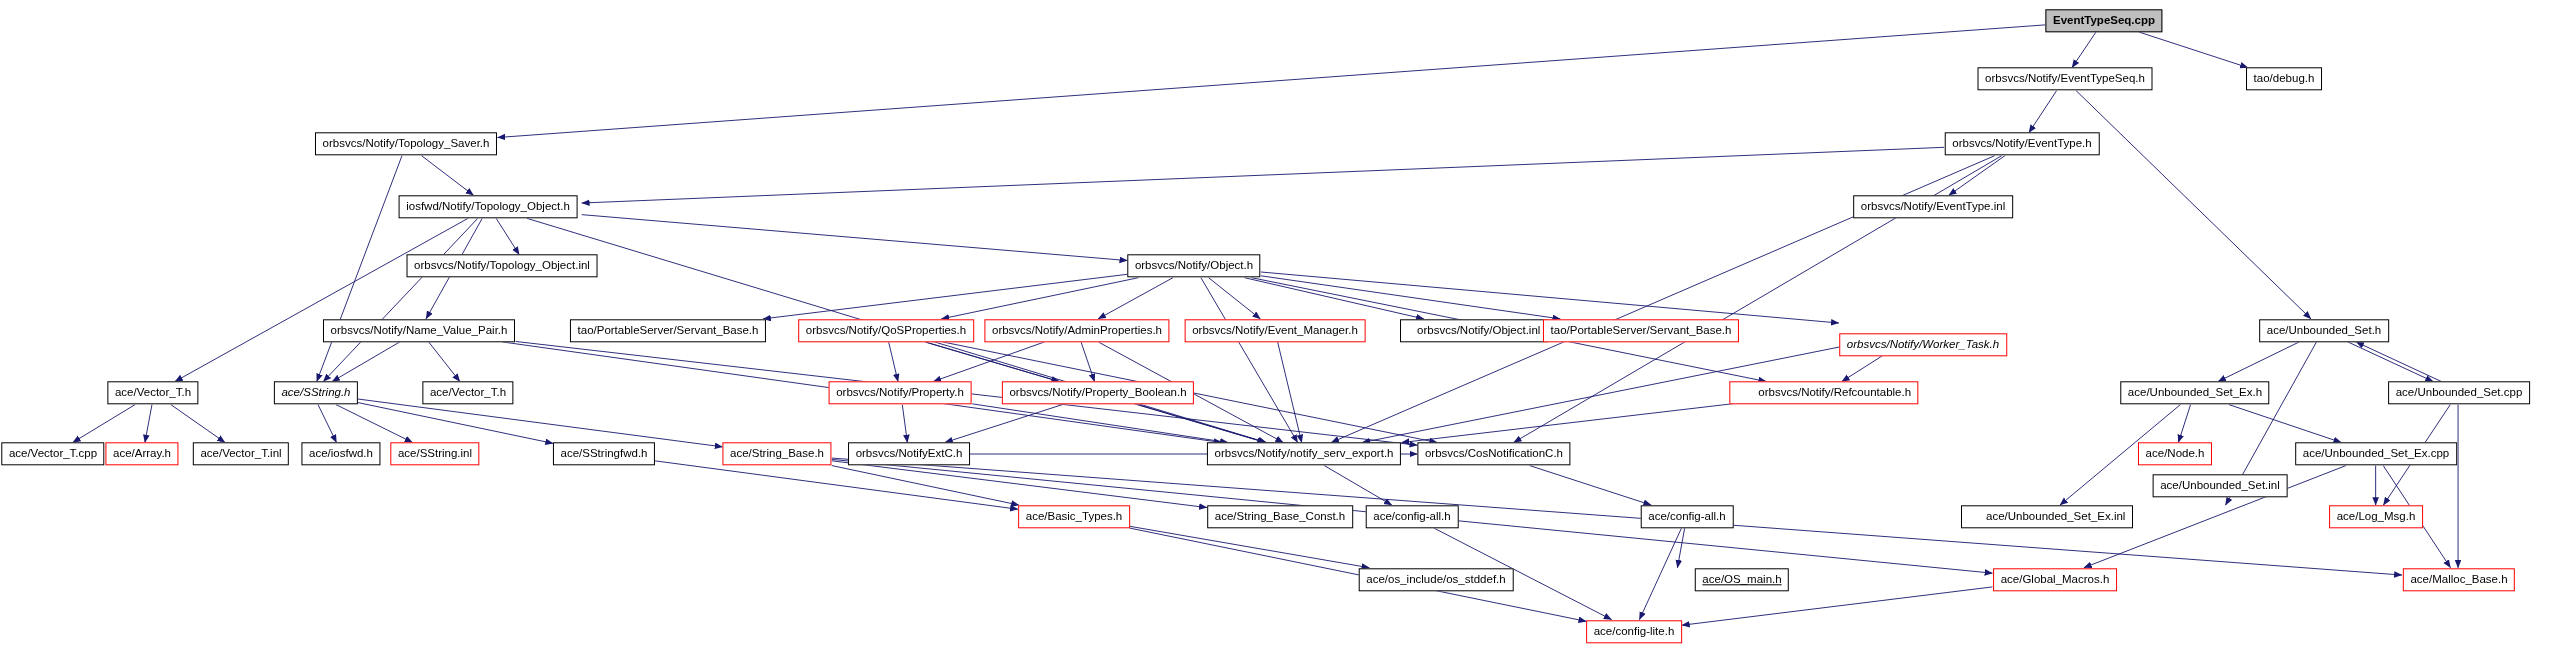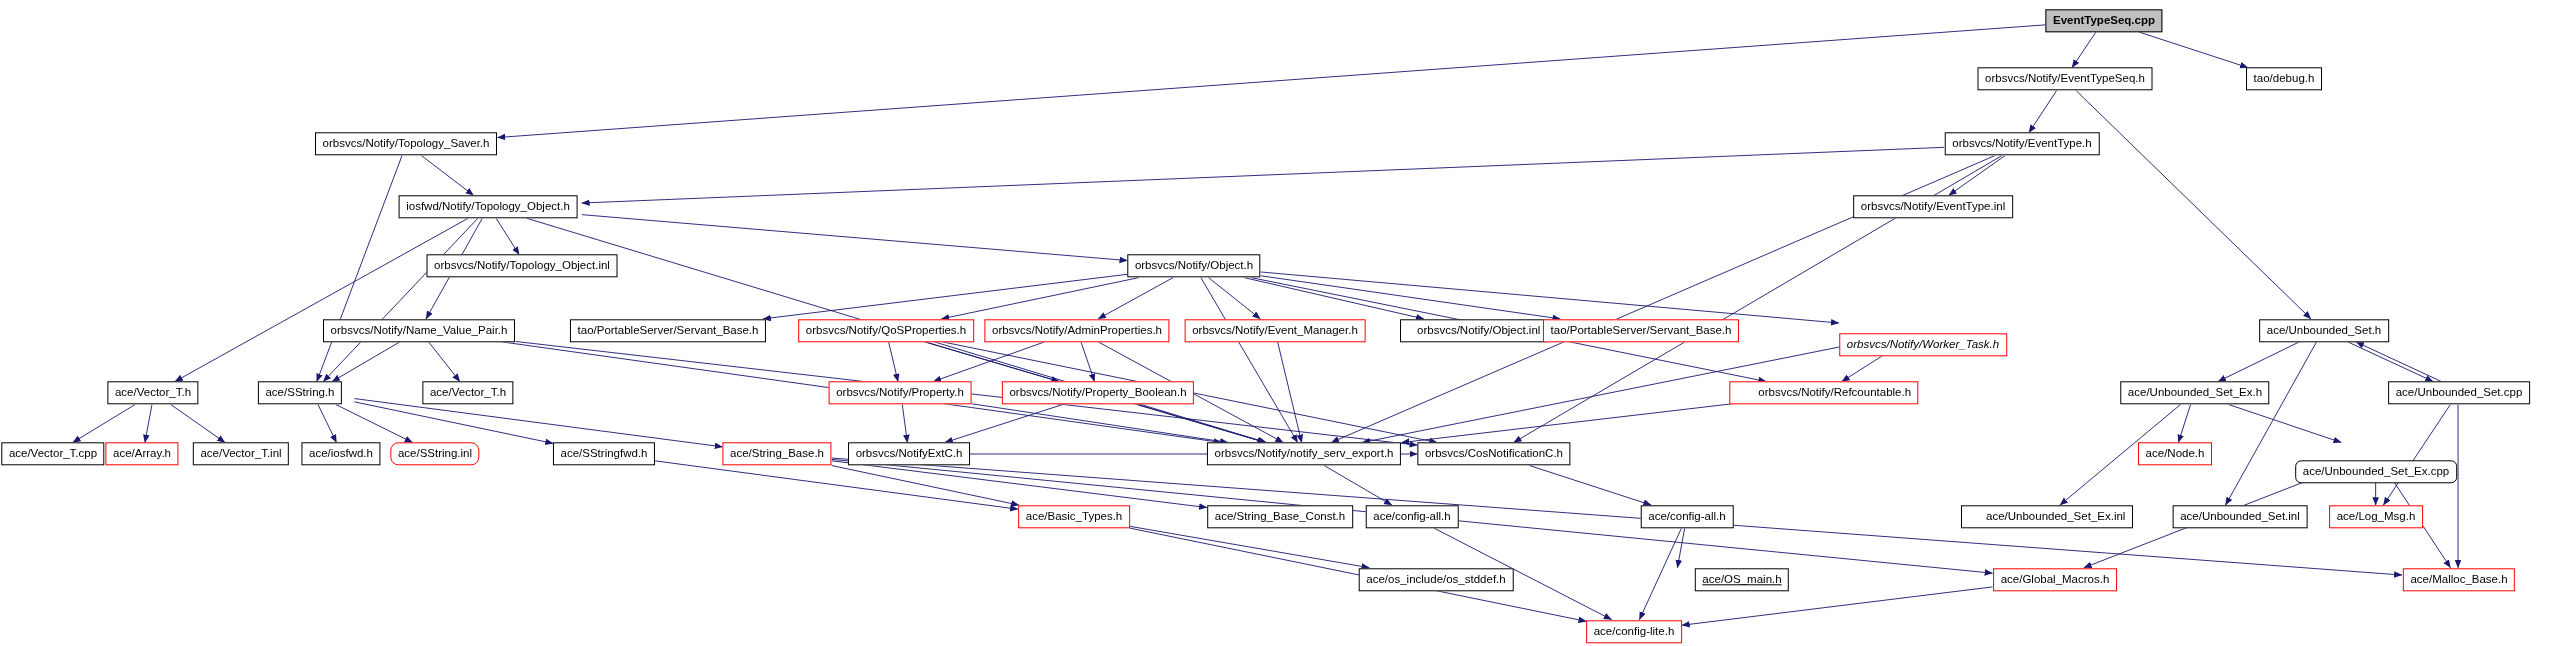--- a/index.html
+++ b/index.html
@@ -123,57 +123,57 @@
       <line x1="2982.0" y1="491.0" x2="2982.0" y2="689.0" marker-end="url(#arrowhead)"></line>
     </svg>
 
 <div class="node root" style="left: 2104px; top: 20.6px;">EventTypeSeq.cpp</div>
     <div class="node" style="left: 2065px; top: 79px;">orbsvcs/Notify/EventTypeSeq.h</div>
     <div class="node" style="left: 2284px; top: 79px;">tao/debug.h</div>
     <div class="node" style="left: 406px; top: 144px;">orbsvcs/Notify/Topology_Saver.h</div>
     <div class="node" style="left: 2022px; top: 144px;">orbsvcs/Notify/EventType.h</div>
     <div class="node" style="left: 488px; top: 207px;">iosfwd/Notify/Topology_Object.h</div>
     <div class="node" style="left: 1933px; top: 207px;">orbsvcs/Notify/EventType.inl</div>
-    <div class="node" style="left: 522px; top: 266px;">orbsvcs/Notify/Topology_Object.inl</div>
+    <div class="node" style="left: 502px; top: 266px;">orbsvcs/Notify/Topology_Object.inl</div>
     <div class="node" style="left: 1194px; top: 266px;">orbsvcs/Notify/Object.h</div>
     <div class="node" style="left: 419px; top: 331px;">orbsvcs/Notify/Name_Value_Pair.h</div>
     <div class="node" style="left: 668px; top: 331px;">tao/PortableServer/Servant_Base.h</div>
     <div class="node red" style="left: 886px; top: 331px;">orbsvcs/Notify/QoSProperties.h</div>
     <div class="node red" style="left: 1077px; top: 331px;">orbsvcs/Notify/AdminProperties.h</div>
     <div class="node red" style="left: 1275px; top: 331px;">orbsvcs/Notify/Event_Manager.h</div>
     <div class="node" style="left: 1474px; top: 331px; padding-left: 16px;">orbsvcs/Notify/Object.inl</div>
     <div class="node red" style="left: 1641px; top: 331px;">tao/PortableServer/Servant_Base.h</div>
     <div class="node red" style="left: 1923px; top: 345px; font-style: italic;">orbsvcs/Notify/Worker_Task.h</div>
     <div class="node" style="left: 2324px; top: 331px;">ace/Unbounded_Set.h</div>
     <div class="node" style="left: 153px; top: 393px;">ace/Vector_T.h</div>
-    <div class="node" style="left: 300px; top: 393px;">ace/SString.h</div>
+    <div class="node" style="left: 316px; top: 393px; font-style: italic;">ace/SString.h</div>
     <div class="node" style="left: 468px; top: 393px;">ace/Vector_T.h</div>
     <div class="node red" style="left: 900px; top: 393px;">orbsvcs/Notify/Property.h</div>
     <div class="node red" style="left: 1098px; top: 393px;">orbsvcs/Notify/Property_Boolean.h</div>
     <div class="node red" style="left: 1824px; top: 393px; padding-left: 28px;">orbsvcs/Notify/Refcountable.h</div>
     <div class="node" style="left: 2195px; top: 393px;">ace/Unbounded_Set_Ex.h</div>
     <div class="node" style="left: 2459px; top: 393px;">ace/Unbounded_Set.cpp</div>
     <div class="node" style="left: 53px; top: 454px;">ace/Vector_T.cpp</div>
     <div class="node red" style="left: 142px; top: 454px;">ace/Array.h</div>
     <div class="node" style="left: 241px; top: 454px;">ace/Vector_T.inl</div>
     <div class="node" style="left: 341px; top: 454px;">ace/iosfwd.h</div>
-    <div class="node red" style="left: 435px; top: 454px; border-radius: 8px;">ace/SString.inl</div>
+    <div class="node red" style="left: 435px; top: 454px;">ace/SString.inl</div>
     <div class="node" style="left: 604px; top: 454px;">ace/SStringfwd.h</div>
     <div class="node red" style="left: 777px; top: 454px;">ace/String_Base.h</div>
     <div class="node" style="left: 909px; top: 454px;">orbsvcs/NotifyExtC.h</div>
     <div class="node" style="left: 1304px; top: 454px;">orbsvcs/Notify/notify_serv_export.h</div>
     <div class="node" style="left: 1494px; top: 454px;">orbsvcs/CosNotificationC.h</div>
     <div class="node red" style="left: 2175px; top: 454px;">ace/Node.h</div>
-    <div class="node" style="left: 2376px; top: 472px; border-radius: 6px;">ace/Unbounded_Set_Ex.cpp</div>
+    <div class="node" style="left: 2376px; top: 454px;">ace/Unbounded_Set_Ex.cpp</div>
     <div class="node red" style="left: 1074px; top: 517px;">ace/Basic_Types.h</div>
     <div class="node" style="left: 1280px; top: 517px;">ace/String_Base_Const.h</div>
     <div class="node" style="left: 1412px; top: 517px;">ace/config-all.h</div>
     <div class="node" style="left: 1687px; top: 517px;">ace/config-all.h</div>
     <div class="node" style="left: 2047px; top: 517px; padding-left: 24px;">ace/Unbounded_Set_Ex.inl</div>
-    <div class="node" style="left: 2220px; top: 517px; margin-left: 20px;">ace/Unbounded_Set.inl</div>
+    <div class="node" style="left: 2220px; top: 486px;">ace/Unbounded_Set.inl</div>
     <div class="node red" style="left: 2376px; top: 517px;">ace/Log_Msg.h</div>
     <div class="node" style="left: 1436px; top: 580px;">ace/os_include/os_stddef.h</div>
     <div class="node" style="left: 1742px; top: 580px; text-decoration: underline;">ace/OS_main.h</div>
     <div class="node red" style="left: 2055px; top: 580px;">ace/Global_Macros.h</div>
     <div class="node red" style="left: 2459px; top: 580px;">ace/Malloc_Base.h</div>
     <div class="node red" style="left: 1634px; top: 632px;">ace/config-lite.h</div>
   </div>
 
 
 </body></html>

